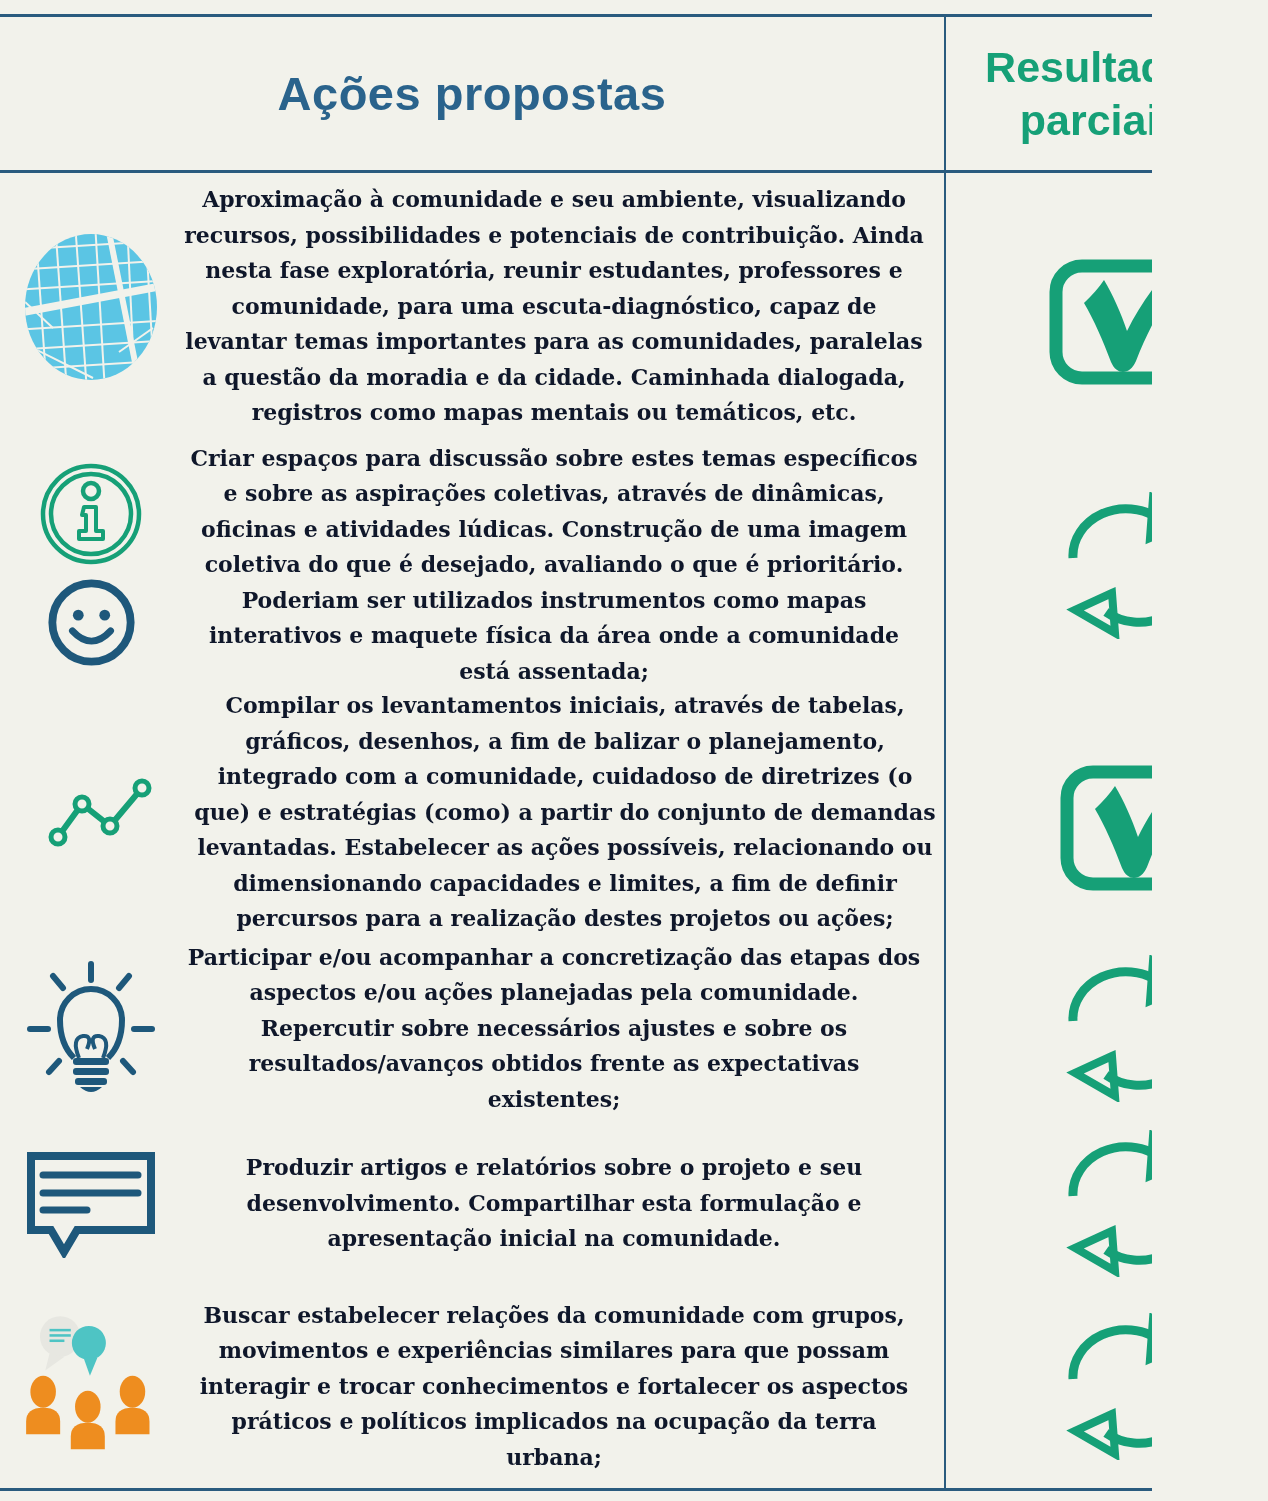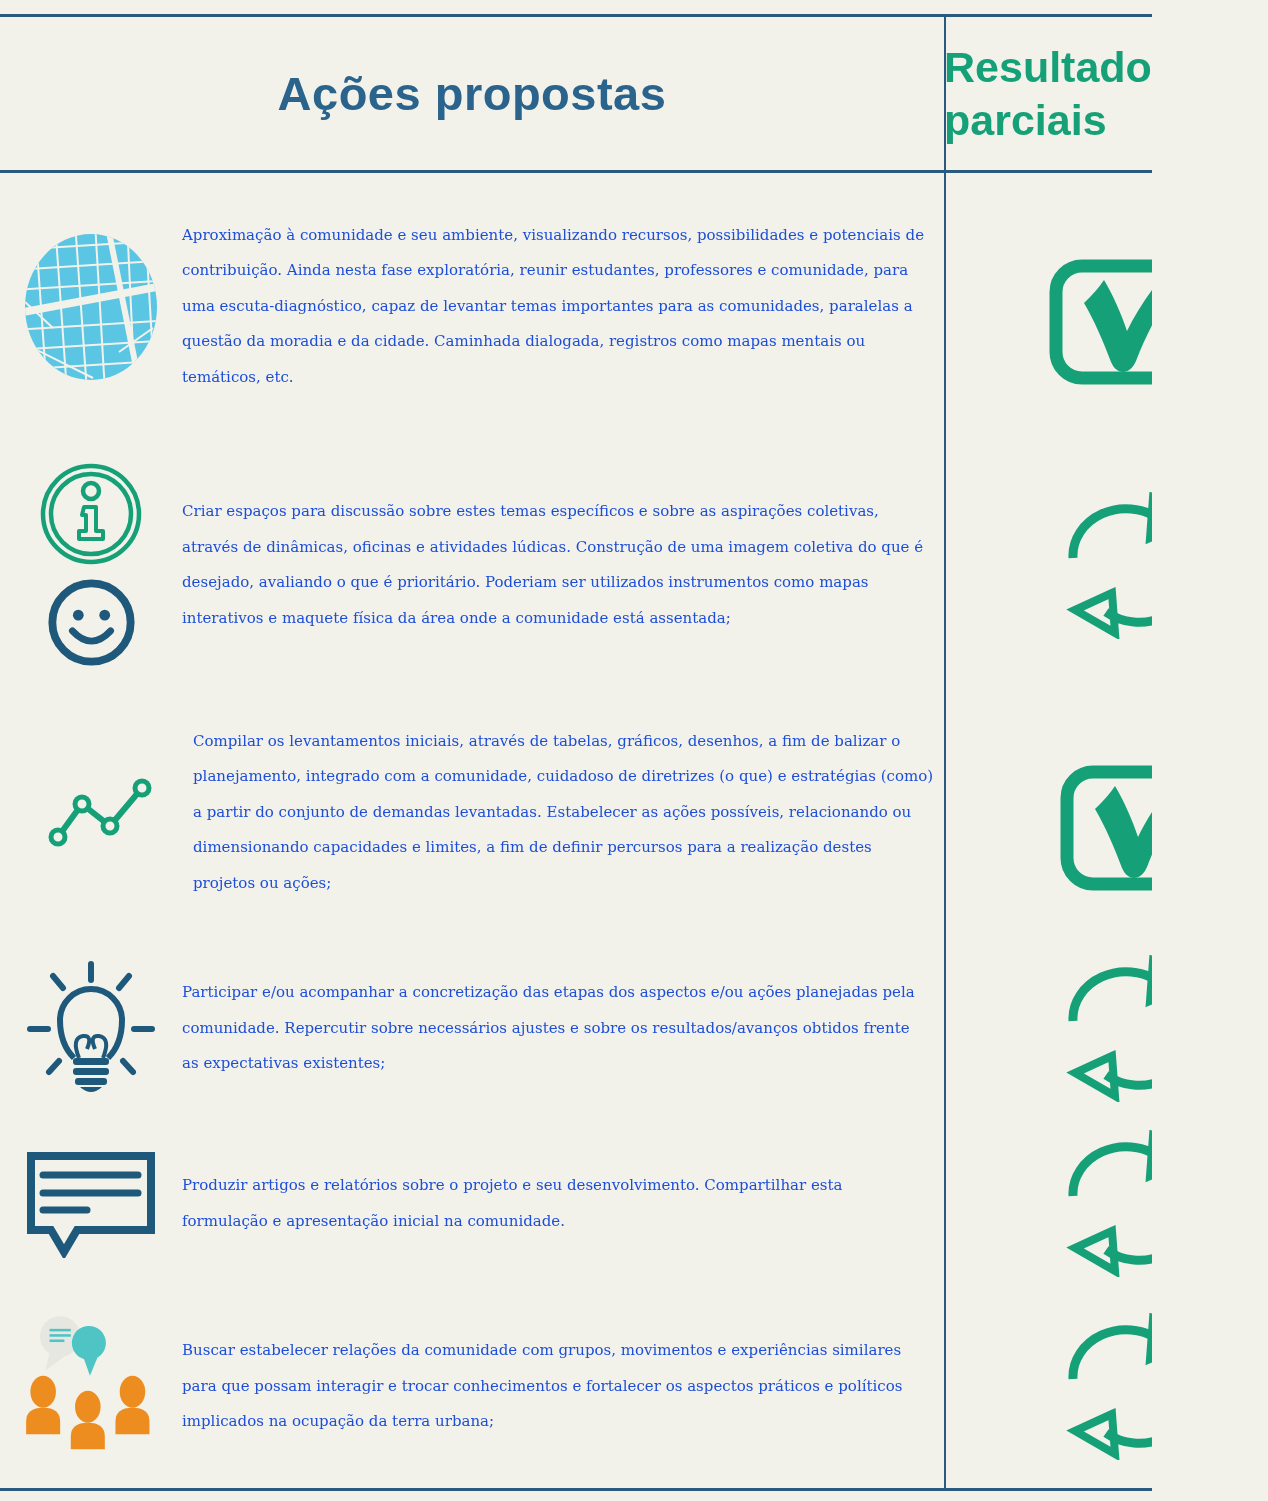--- a/index.html
+++ b/index.html
@@ -4,20 +4,21 @@
 <style>
   * { box-sizing: border-box; }
   html,body { margin:0; padding:0; background:#F2F2EB; }
   .page {
     position: relative;
     width: 1152px;
     height: 1501px;
     background: #F2F2EB;
     font-family: "Liberation Sans", sans-serif;
     overflow: hidden;
+    text-align: center;
   }
   .hline {
     position: absolute; left: 0; width: 1268px; height: 3px;
     background: #2A5B7E;
   }
   .hline.top { top: 14px; }
   .hline.header-bottom { top: 170px; }
   .hline.bottom { top: 1488px; }
   .vline {
     position: absolute; left: 944px; top: 17px;
@@ -63,23 +64,24 @@
   }
   .text-cell {
     width: 762px;
     display: flex; align-items: center;
     padding-right: 18px;
     flex-shrink: 0;
   }
   .text-cell p {
     margin: 0;
     font-family: "DejaVu Serif", serif;
-    font-size: 15px;
+    font-size: 22px;
     line-height: 35.5px;
-    color: #1d4ed8;
+    color: #0f172a;
+    font-weight: bold;
   }
   .result-cell {
     width: 324px;
     display: flex; align-items: center; justify-content: center;
     flex-shrink: 0;
   }
   .result-cell svg { margin-left: 52px; }
 </style>
 </head>
 <body>

